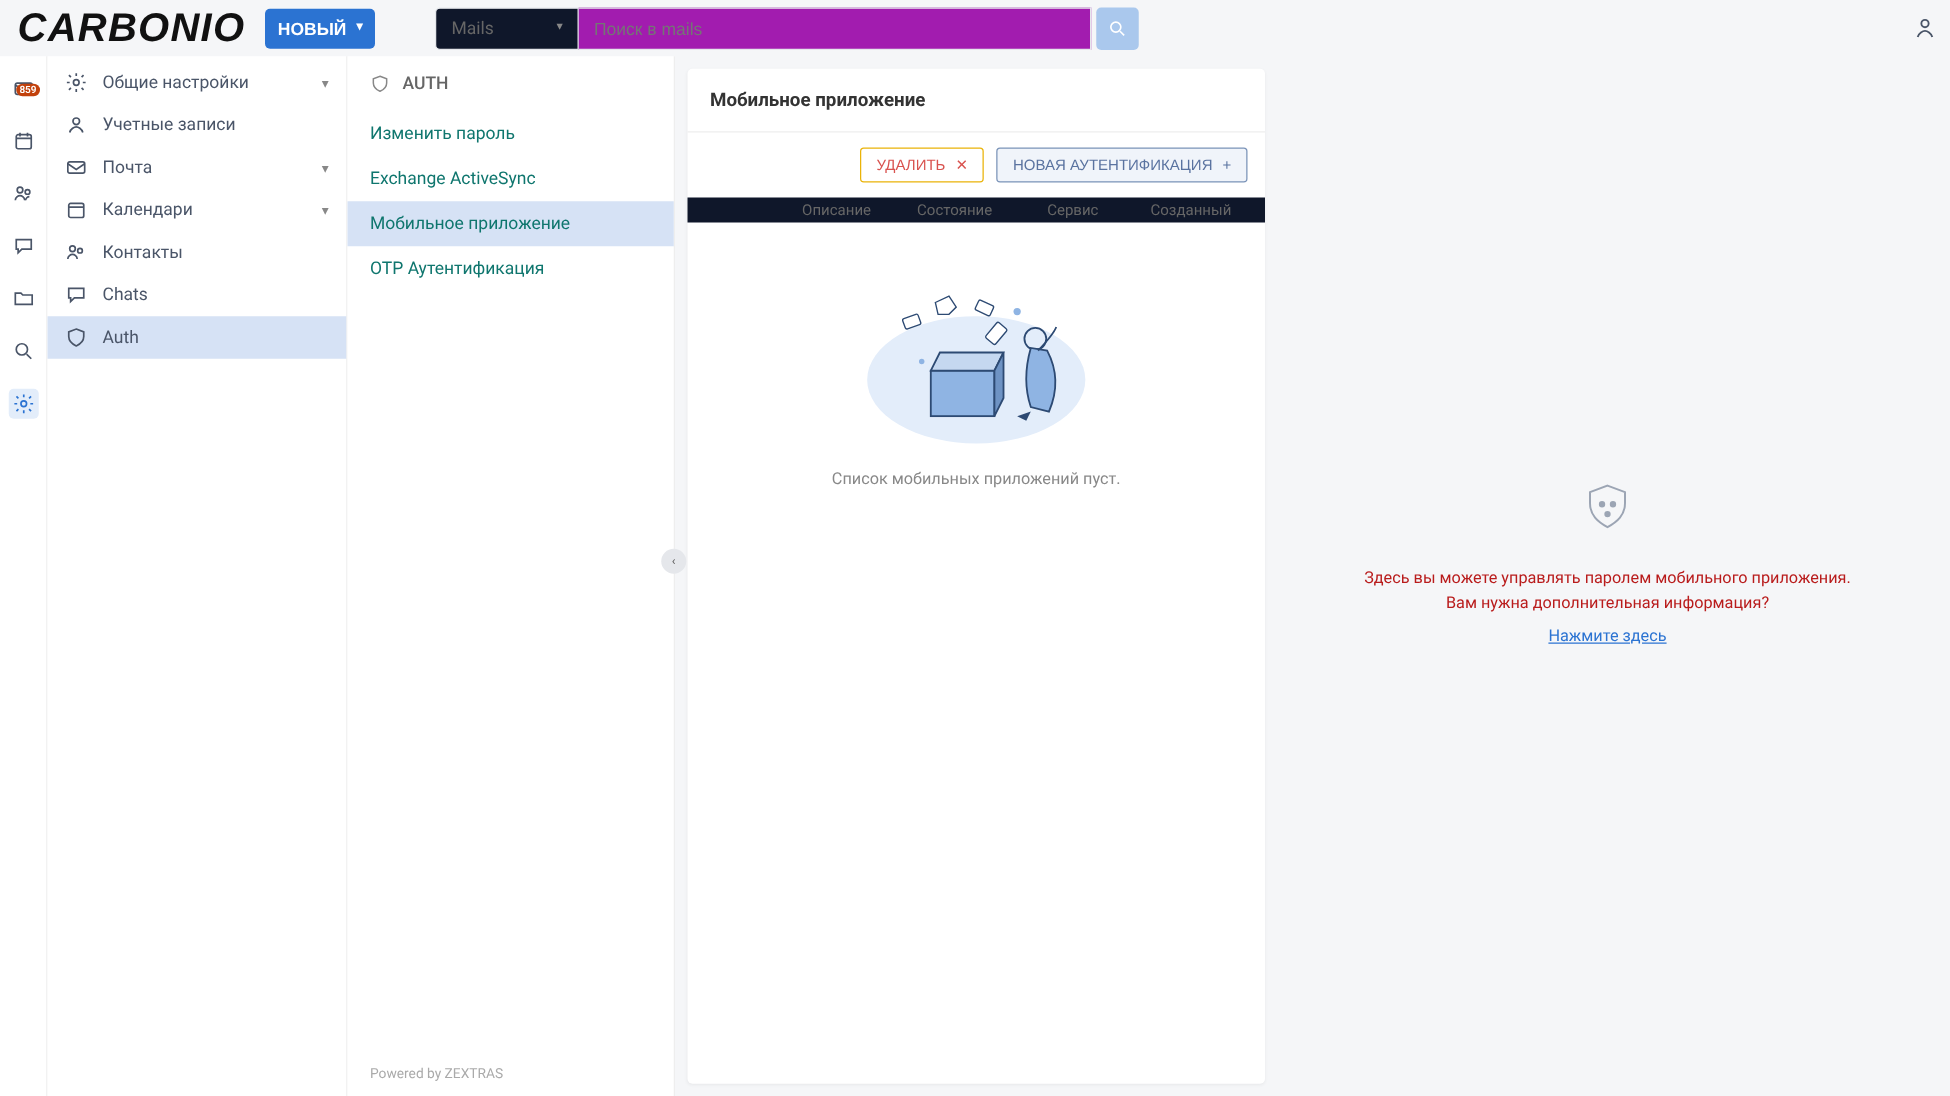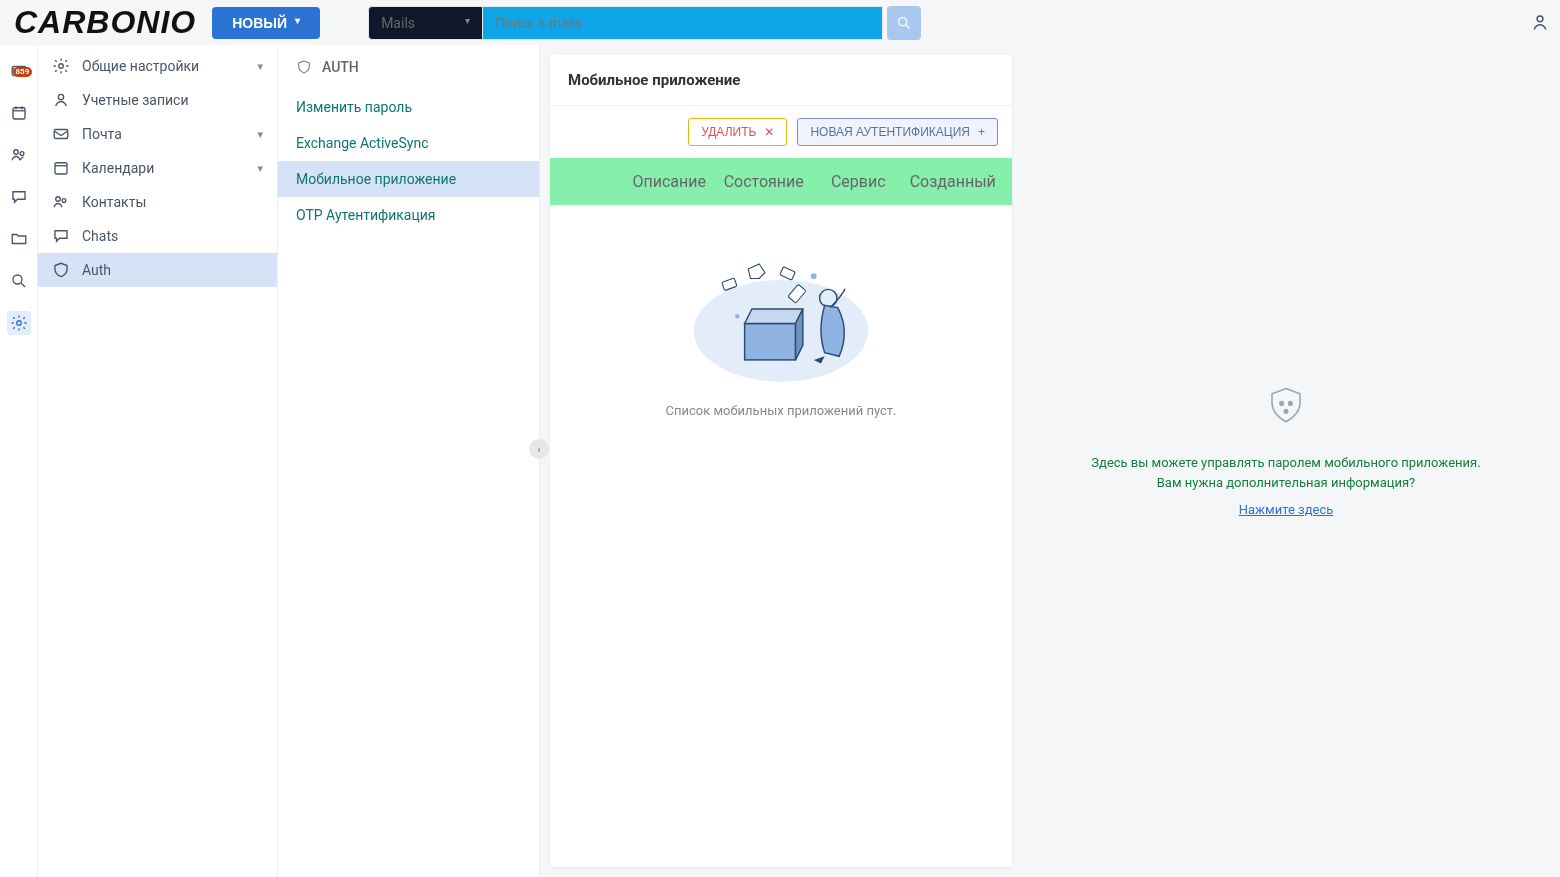--- a/index.html
+++ b/index.html
@@ -3,26 +3,26 @@
 <meta charset="utf-8">
 <style>
 * { margin: 0; padding: 0; box-sizing: border-box; }
 body { font-family: -apple-system, BlinkMacSystemFont, "Segoe UI", Roboto, sans-serif; background: #f5f6f8; color: #333; font-size: 14px; overflow: hidden; }
 
 .app { display: flex; flex-direction: column; height: 877px; width: 1560px; }
 
 
 .header { display: flex; align-items: center; height: 45px; background: #f5f6f8; padding: 0 10px; gap: 8px; }
 .logo { font-family: Arial, sans-serif; font-size: 32px; font-weight: 900; letter-spacing: 1px; color: #111; padding: 0 8px 0 4px; font-style: italic; }
-.btn-new { background: #2b73d2; color: #fff; border: none; border-radius: 4px; padding: 8px 20px; font-size: 14px; font-weight: 600; display: flex; gap: 8px; cursor: pointer; }
+.btn-new { background: #2b73d2; color: #fff; border: none; border-radius: 4px; padding: 8px 10px; font-size: 14px; font-weight: 600; display: flex; gap: 8px; cursor: pointer; }
 .btn-new .chev { font-size: 10px; }
 .search-group { display: flex; flex: 1; max-width: 770px; }
 .search-category { background: #0f172a; border: 1px solid #e5e7eb; border-radius: 4px 0 0 4px; padding: 8px 12px; width: 115px; display: flex; align-items: flex-start; justify-content: space-between; color: #666; cursor: pointer; margin-left: 40px; }
 .search-category .chev { font-size: 10px; color: #888; }
-.search-input { flex: 1; border: 1px solid #e5e7eb; border-left: none; padding: 8px 12px; outline: none; font-size: 14px; background: #0ea5e9; }
+.search-input { flex: 1; border: 1px solid #e5e7eb; border-left: none; padding: 8px 12px; outline: none; font-size: 14px; background: #a21caf; }
 .search-btn { background: #aac8ed; border: none; border-radius: 4px; width: 34px; display: flex; align-items: center; justify-content: center; margin-left: 4px; cursor: pointer; }
 .search-btn svg { width: 16px; height: 16px; fill: #fff; }
 .spacer { flex: 1; }
 .user-icon { width: 20px; height: 20px; cursor: pointer; }
 .user-icon svg { width: 20px; height: 20px; fill: none; stroke: #4a5568; stroke-width: 1.8; }
 
 
 .body { display: flex; flex: 1; position: relative; }
 
 
@@ -49,32 +49,32 @@
 .sublist-footer { margin-top: auto; padding: 12px 18px; font-size: 11px; color: #aaa; }
 .collapse-btn { position: absolute; right: -10px; top: 394px; width: 20px; height: 20px; background: #e5e7eb; border-radius: 50%; display: flex; align-items: center; justify-content: center; font-size: 10px; color: #666; cursor: pointer; }
 
 
 .main { flex: 1; display: flex; }
 .center-col { width: 462px; background: #fff; margin: 10px 0 10px 10px; border-radius: 4px; box-shadow: 0 1px 3px rgba(0,0,0,0.06); display: flex; flex-direction: column; }
 .center-title { font-size: 15px; font-weight: 700; padding: 16px 18px; border-bottom: 1px solid #eee; color: #333; }
 .center-actions { display: flex; justify-content: flex-end; gap: 10px; padding: 12px 14px; }
 .btn-delete { border: 1px solid #eab308; color: #d9534f; background: #fff; border-radius: 3px; padding: 6px 12px; font-size: 12px; display: flex; align-items: center; gap: 8px; cursor: pointer; }
 .btn-auth { border: 1px solid #7a93b8; color: #5a73a0; background: #f0f4fa; border-radius: 3px; padding: 6px 12px; font-size: 12px; display: flex; align-items: center; gap: 8px; cursor: pointer; }
-.table-header { display: flex; background: #86efac; padding: 14px 12px; font-size: 16px; color: #666; }
+.table-header { display: flex; background: #0f172a; padding: 3px 12px; font-size: 12px; color: #666; }
 .th { flex: 1; text-align: center; }
 .th:first-child { flex: 0 0 60px; }
 .empty-state { display: flex; flex-direction: column; align-items: center; padding-top: 24px; }
 .empty-illus { width: 220px; height: 160px; }
 .empty-msg { margin-top: 14px; color: #888; font-size: 13px; }
 
 
 .right-col { flex: 1; display: flex; flex-direction: column; align-items: center; padding-top: 340px; }
 .right-icon { width: 42px; height: 42px; margin-bottom: 26px; }
 .right-icon svg { width: 42px; height: 42px; fill: none; stroke: #9ca5b4; stroke-width: 1.8; }
-.right-text { color: #15803d; font-size: 13px; text-align: center; line-height: 1.5; }
+.right-text { color: #b91c1c; font-size: 13px; text-align: center; line-height: 1.5; }
 .right-link { color: #2b73d2; text-decoration: underline; cursor: pointer; margin-top: 10px; font-size: 13px; }
 </style>
 </head>
 <body>
 
 <div class="app">
 
   <div class="header">
     <div class="logo">CARBONIO</div>
     <button class="btn-new">
@@ -211,20 +211,21 @@
       <div class="sublist-header">
         <svg viewBox="0 0 24 24">
             <path d="M12 3l8 3v5c0 5-3.5 8-8 10-4.5-2-8-5-8-10V6z"></path>
           </svg>
         <span>AUTH</span>
       </div>
       <div class="sublist-item">Изменить пароль</div>
       <div class="sublist-item">Exchange ActiveSync</div>
       <div class="sublist-item active">Мобильное приложение</div>
       <div class="sublist-item">OTP Аутентификация</div>
+      <div class="sublist-footer">Powered by ZEXTRAS</div>
       <div class="collapse-btn">
         <span>‹</span>
       </div>
     </div>
 
     <div class="main">
       <div class="center-col">
         <div class="center-title">Мобильное приложение</div>
         <div class="center-actions">
           <button class="btn-delete">

